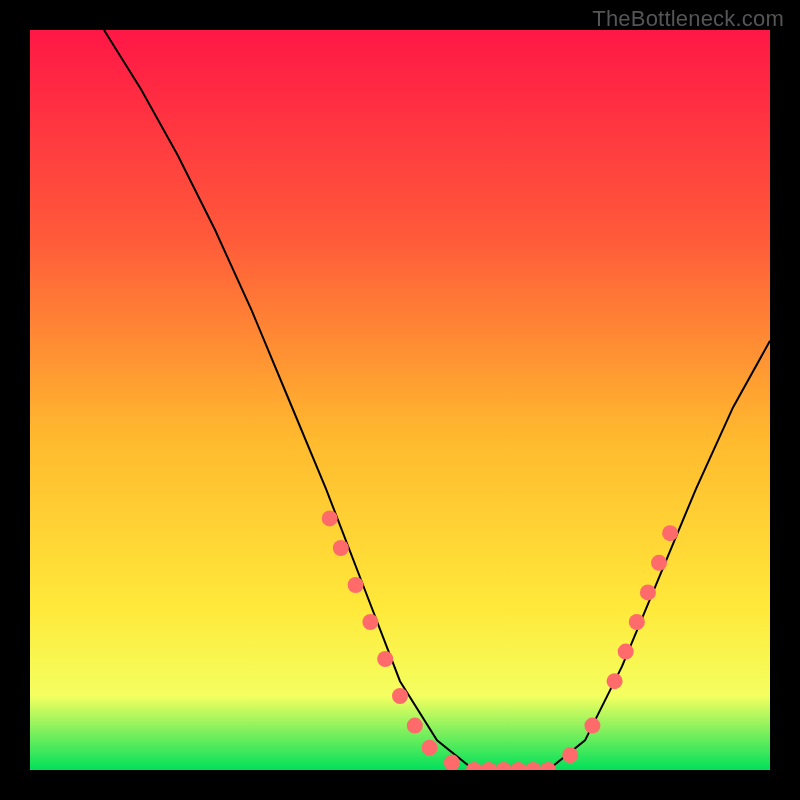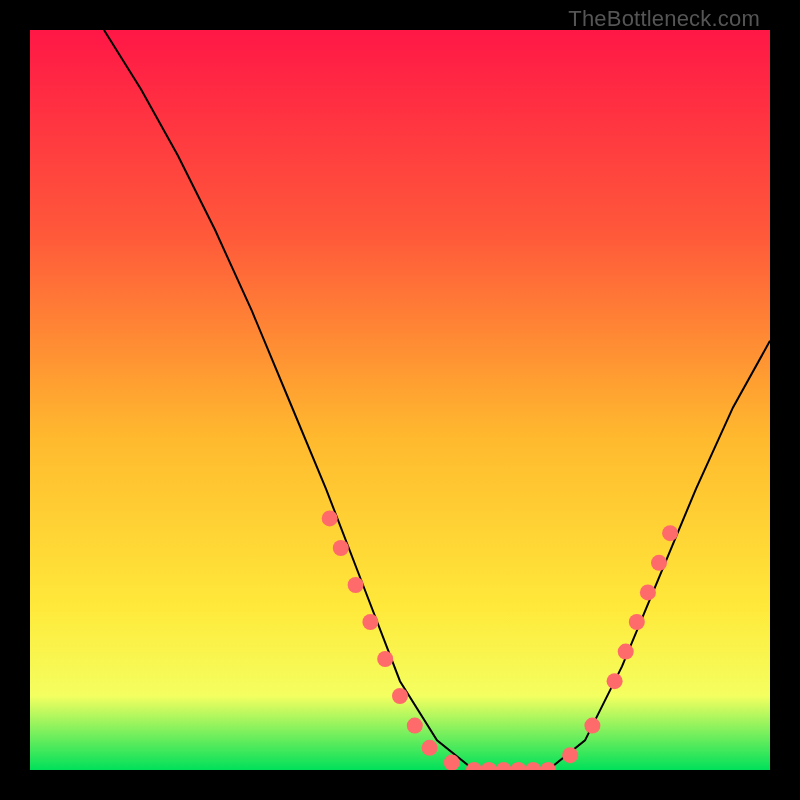--- a/index.html
+++ b/index.html
@@ -20,21 +20,21 @@
     position: absolute;
     left: 30px;
     top: 30px;
     width: 740px;
     height: 740px;
     overflow: hidden;
   }
   .watermark {
     position: absolute;
     top: 6px;
-    right: 40px;
+    right: 16px;
     color: #555555;
     font-size: 22px;
     font-weight: 500;
     letter-spacing: 0.2px;
     user-select: none;
   }
   svg {
     display: block;
     width: 740px;
     height: 740px;

